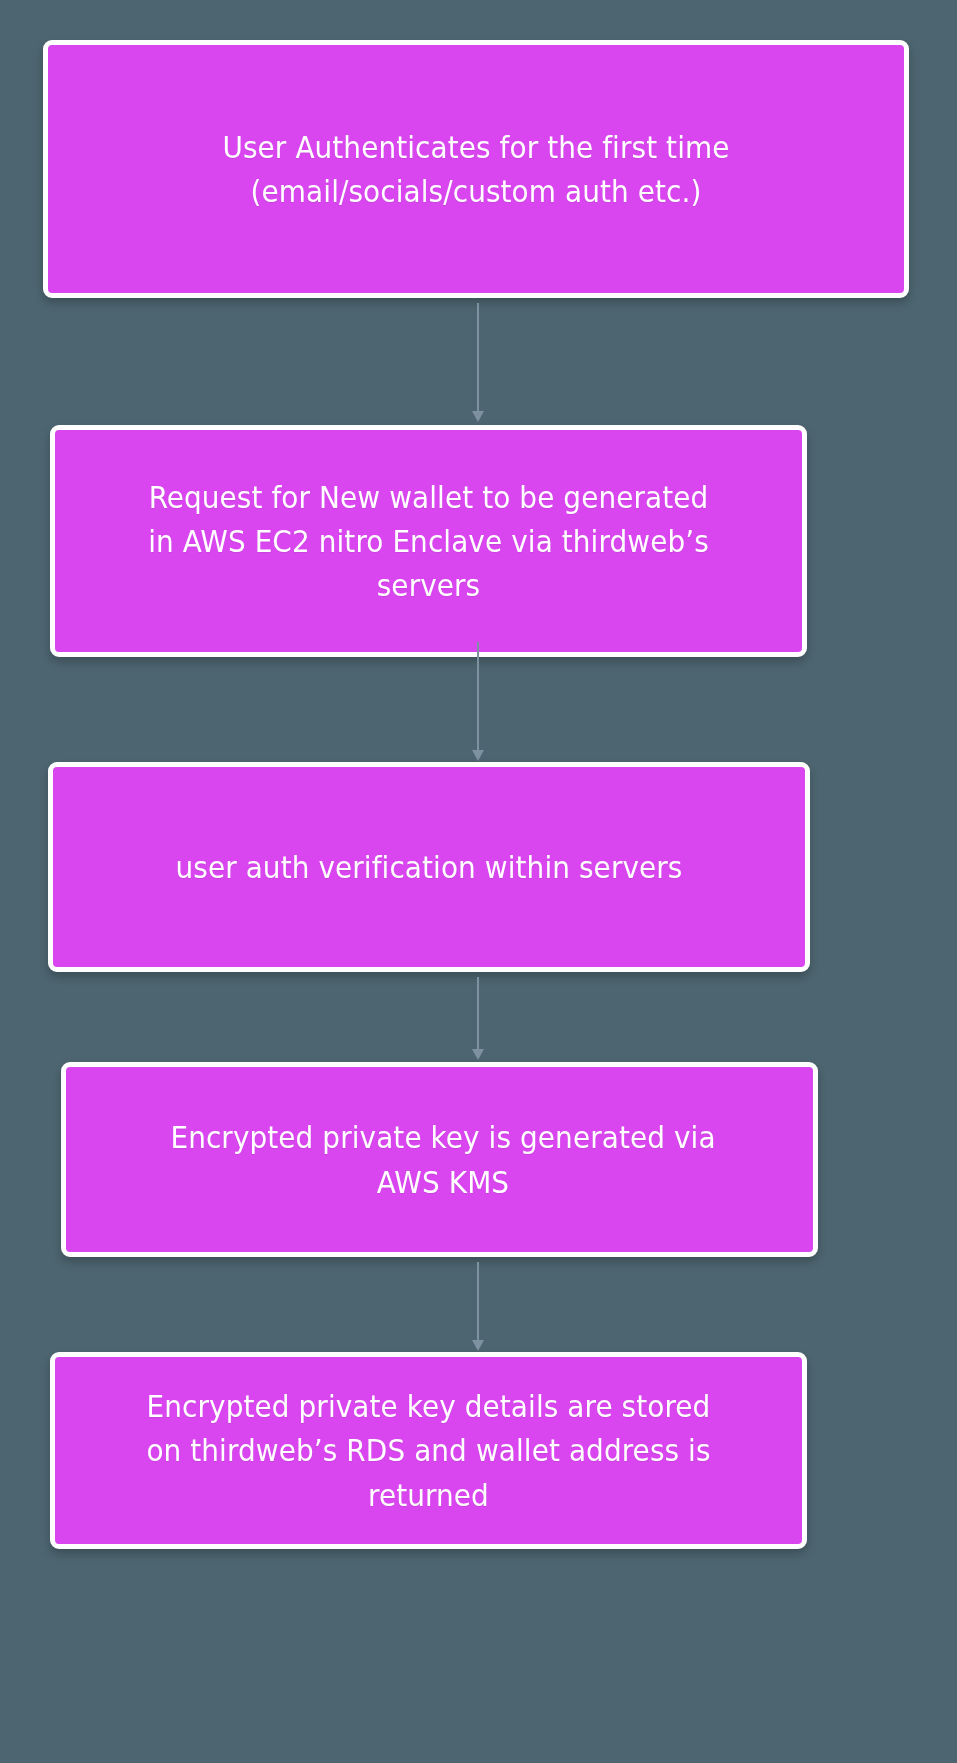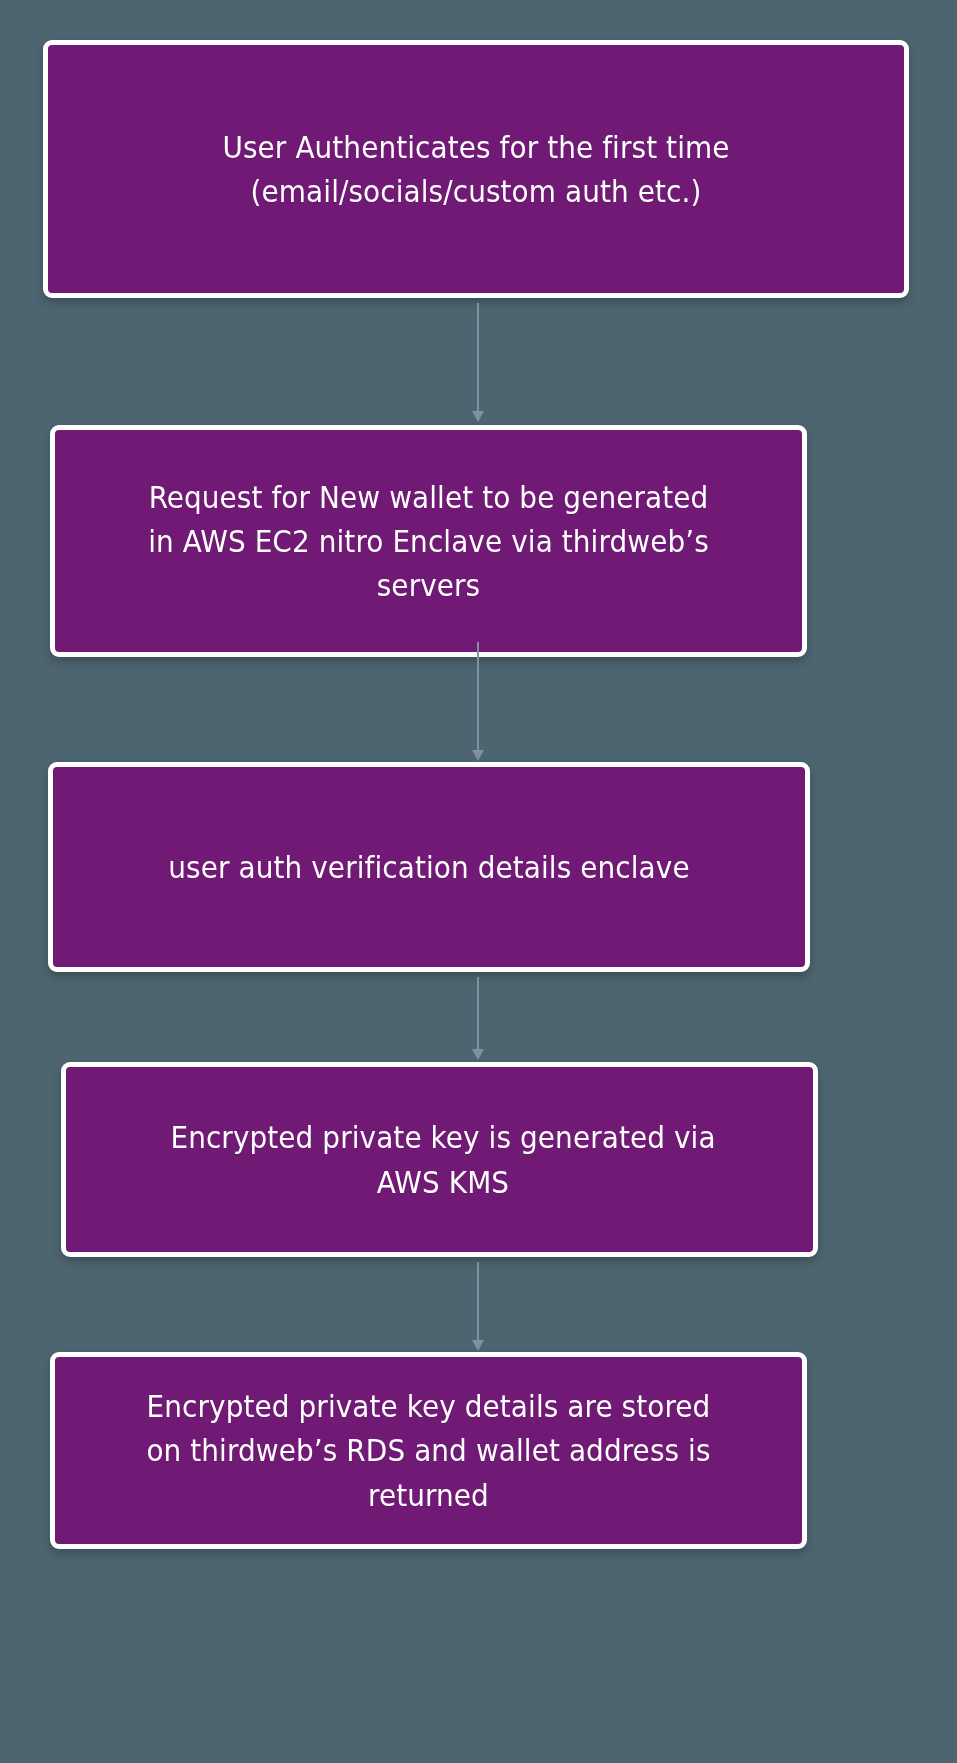--- a/index.html
+++ b/index.html
@@ -17,21 +17,21 @@
 
   #flowchart {
     position: absolute;
     inset: 0;
     background: #4d6570;
   }
 
   .node {
     position: absolute;
     box-sizing: border-box;
-    background: #701a75;
+    background: #d946ef;
     border: 5px solid #ffffff;
     border-radius: 9px;
     box-shadow: 0 5px 9px rgba(0,0,0,0.22);
     display: flex;
     align-items: center;
     justify-content: center;
     padding: 6px 18px;
   }
 
   .node-label {
@@ -89,21 +89,21 @@
 in AWS EC2 nitro Enclave via thirdweb’s
 servers</div>
   </div>
 
   <div class="edge" style="left:478px; top:642px;">
     <div class="edge-line" style="height:108px;"></div>
     <div class="edge-head" style="top:108px;"></div>
   </div>
 
   <div class="node" style="left:48px; top:762px; width:762px; height:210px;">
-    <div class="node-label">user auth verification details enclave</div>
+    <div class="node-label">user auth verification within servers</div>
   </div>
 
   <div class="edge" style="left:478px; top:977px;">
     <div class="edge-line" style="height:72px;"></div>
     <div class="edge-head" style="top:72px;"></div>
   </div>
 
   <div class="node" style="left:61px; top:1062px; width:757px; height:195px;padding-left:25px;">
     <div class="node-label">Encrypted private key is generated via
 AWS KMS</div>

